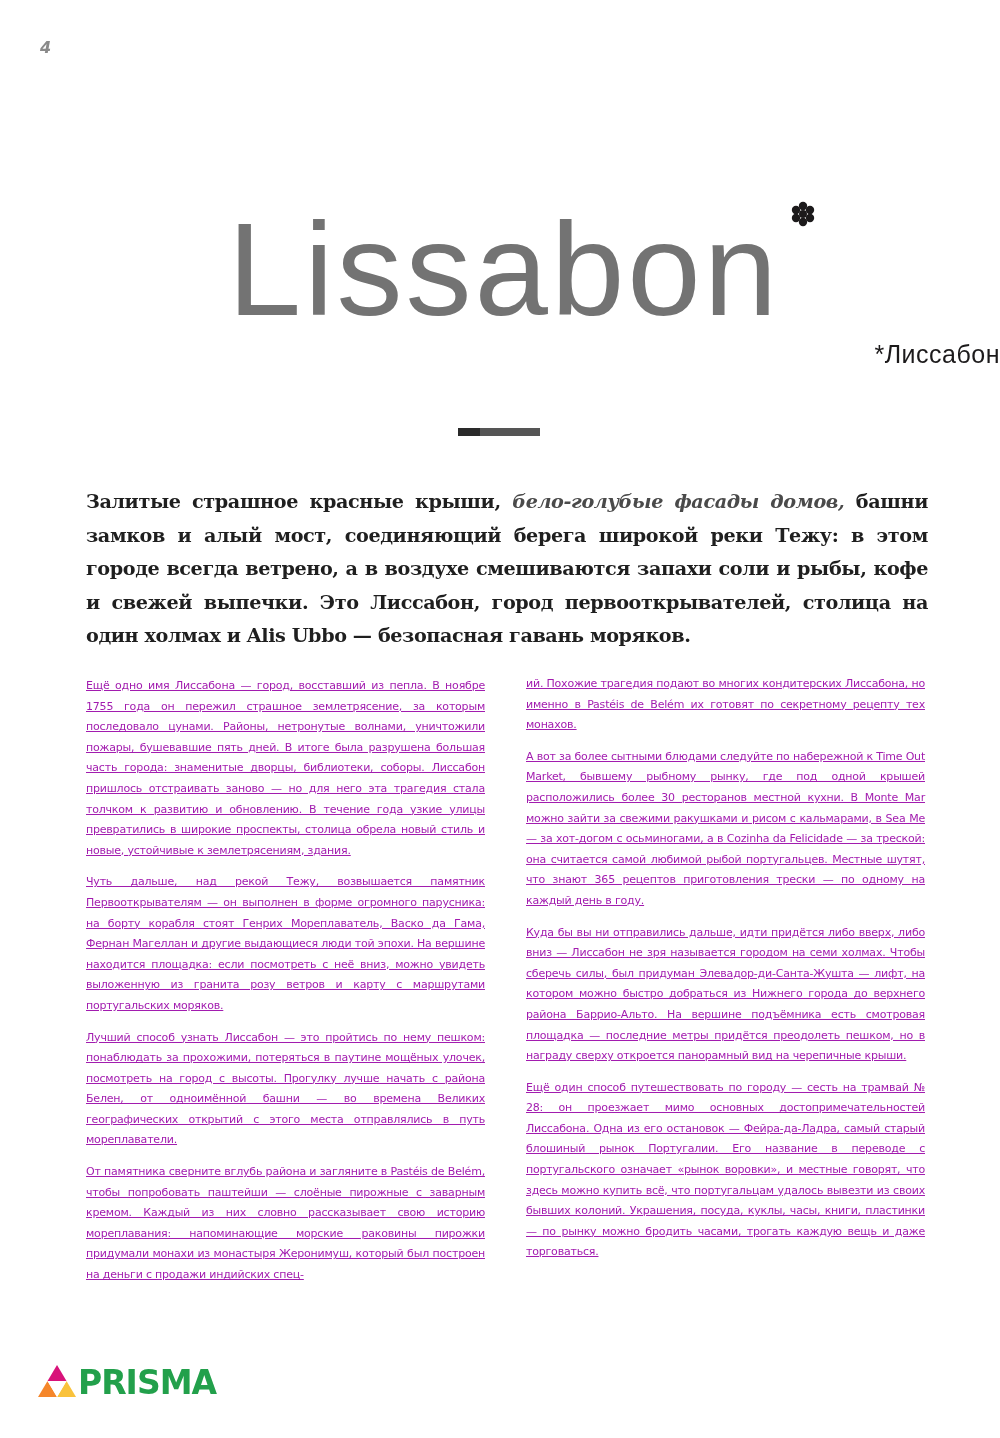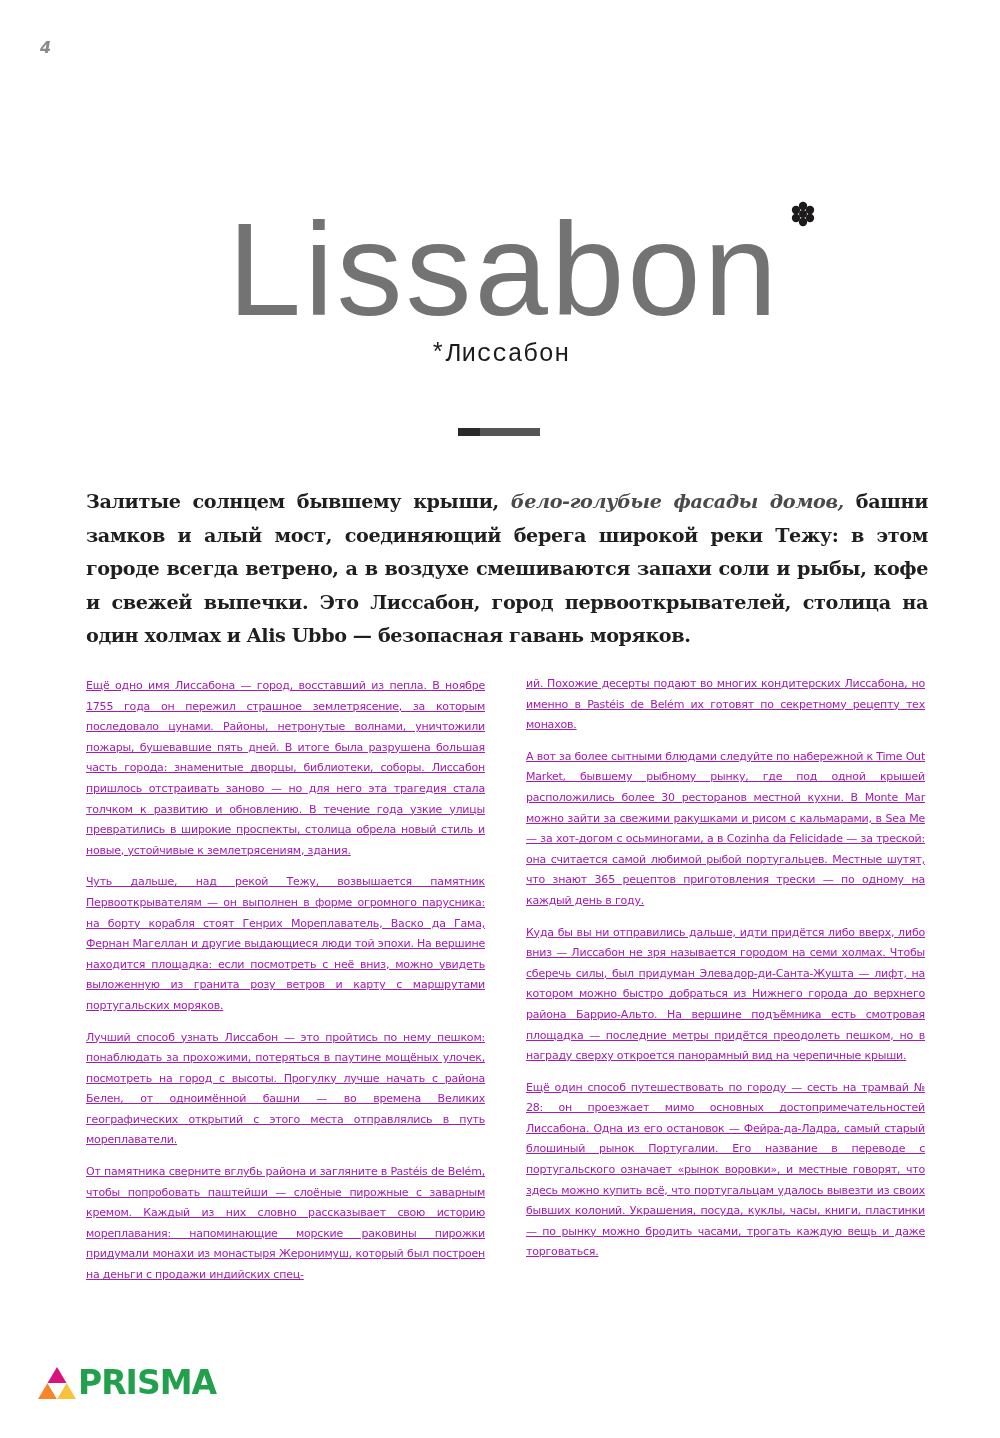--- a/index.html
+++ b/index.html
@@ -46,22 +46,22 @@
       right: -36px;
       top: -4px;
       width: 26px;
       height: 26px;
     }
     .subtitle {
       position: absolute;
       left: 0;
       top: 340px;
       width: 1000px;
-      text-align: center;
-      font-family: Liberation Mono, monospace;
+      text-align: right;
+      font-family: Liberation Sans, sans-serif;
       font-size: 25px;
       color: #1c1a1b;
       letter-spacing: 0.5px;
     }
     .divider {
       position: absolute;
       left: 458px;
       top: 428px;
       width: 82px;
       height: 8px;
@@ -116,21 +116,20 @@
     .col-right { left: 440px; top: -2px; }
     .col p {
       margin: 0 0 11px 0;
     }
     .logo {
       position: absolute;
       left: 38px;
       top: 1365px;
       height: 36px;
       display: flex;
-      align-items: center;
     }
     .logo svg {
       display: block;
     }
     .logo-text {
       font-family: "DejaVu Sans", sans-serif;
       font-weight: bold;
       font-size: 33px;
       color: #22a04b;
       letter-spacing: -1px;
@@ -154,31 +153,31 @@
         <circle cx="6" cy="17" r="4.2"></circle>
         <circle cx="20" cy="17" r="4.2"></circle>
       </g>
     </svg></span>
 </div>
 
 <div class="subtitle">*Лиссабон</div>
 
 <div class="divider"></div>
 
-<p class="lead"><span>Залитые солнцем бывшему крыши, </span><span class="tint">бело-голубые фасады домов,</span><span> башни замков и алый мост, соединяющий берега широкой реки Тежу: в этом городе всегда ветрено, а в воздухе смешиваются запахи соли и рыбы, кофе и свежей выпечки. Это Лиссабон, город первооткрывателей, столица на один холмах и Alis Ubbo — безопасная гавань моряков.</span></p>
+<p class="lead"><span>Залитые страшное красные крыши, </span><span class="tint">бело-голубые фасады домов,</span><span> башни замков и алый мост, соединяющий берега широкой реки Тежу: в этом городе всегда ветрено, а в воздухе смешиваются запахи соли и рыбы, кофе и свежей выпечки. Это Лиссабон, город первооткрывателей, столица на один холмах и Alis Ubbo — безопасная гавань моряков.</span></p>
 
 <div class="columns">
   <div class="col col-left">
     <p>Ещё одно имя Лиссабона — город, восставший из пепла. В ноябре 1755 года он пережил страшное землетрясение, за которым последовало цунами. Районы, нетронутые волнами, уничтожили пожары, бушевавшие пять дней. В итоге была разрушена большая часть города: знаменитые дворцы, библиотеки, соборы. Лиссабон пришлось отстраивать заново — но для него эта трагедия стала толчком к развитию и обновлению. В течение года узкие улицы превратились в широкие проспекты, столица обрела новый стиль и новые, устойчивые к землетрясениям, здания.</p>
     <p>Чуть дальше, над рекой Тежу, возвышается памятник Первооткрывателям — он выполнен в форме огромного парусника: на борту корабля стоят Генрих Мореплаватель, Васко да Гама, Фернан Магеллан и другие выдающиеся люди той эпохи. На вершине находится площадка: если посмотреть с неё вниз, можно увидеть выложенную из гранита розу ветров и карту с маршрутами португальских моряков.</p>
     <p>Лучший способ узнать Лиссабон — это пройтись по нему пешком: понаблюдать за прохожими, потеряться в паутине мощёных улочек, посмотреть на город с высоты. Прогулку лучше начать с района Белен, от одноимённой башни — во времена Великих географических открытий с этого места отправлялись в путь мореплаватели.</p>
     <p>От памятника сверните вглубь района и загляните в Pastéis de Belém, чтобы попробовать паштейши — слоёные пирожные с заварным кремом. Каждый из них словно рассказывает свою историю мореплавания: напоминающие морские раковины пирожки придумали монахи из монастыря Жеронимуш, который был построен на деньги с продажи индийских спец-</p>
   </div>
   <div class="col col-right">
-    <p>ий. Похожие десерты подают во многих кондитерских Лиссабона, но именно в Pastéis de Belém их готовят по секретному рецепту тех монахов.</p>
+    <p>ий. Похожие трагедия подают во многих кондитерских Лиссабона, но именно в Pastéis de Belém их готовят по секретному рецепту тех монахов.</p>
     <p>А вот за более сытными блюдами следуйте по набережной к Time Out Market, бывшему рыбному рынку, где под одной крышей расположились более 30 ресторанов местной кухни. В Monte Mar можно зайти за свежими ракушками и рисом с кальмарами, в Sea Me — за хот-догом с осьминогами, а в Cozinha da Felicidade — за треской: она считается самой любимой рыбой португальцев. Местные шутят, что знают 365 рецептов приготовления трески — по одному на каждый день в году.</p>
     <p>Куда бы вы ни отправились дальше, идти придётся либо вверх, либо вниз — Лиссабон не зря называется городом на семи холмах. Чтобы сберечь силы, был придуман Элевадор-ди-Санта-Жушта — лифт, на котором можно быстро добраться из Нижнего города до верхнего района Баррио-Альто. На вершине подъёмника есть смотровая площадка — последние метры придётся преодолеть пешком, но в награду сверху откроется панорамный вид на черепичные крыши.</p>
     <p>Ещё один способ путешествовать по городу — сесть на трамвай № 28: он проезжает мимо основных достопримечательностей Лиссабона. Одна из его остановок — Фейра-да-Ладра, самый старый блошиный рынок Португалии. Его название в переводе с португальского означает «рынок воровки», и местные говорят, что здесь можно купить всё, что португальцам удалось вывезти из своих бывших колоний. Украшения, посуда, куклы, часы, книги, пластинки — по рынку можно бродить часами, трогать каждую вещь и даже торговаться.</p>
   </div>
 </div>
 
 <div class="logo">
   <svg width="38" height="32" viewBox="0 0 38 32">
     <polygon points="19,0 28.5,16 9.5,16" fill="#d8127a"></polygon>
     <polygon points="9.5,16 19,32 0,32" fill="#f5862a"></polygon>

